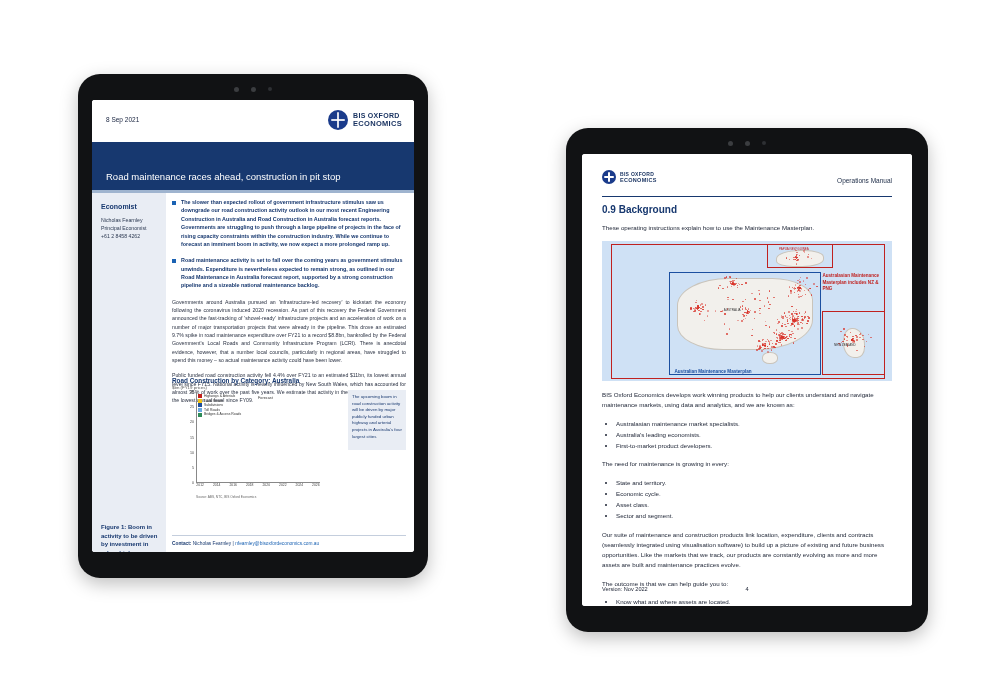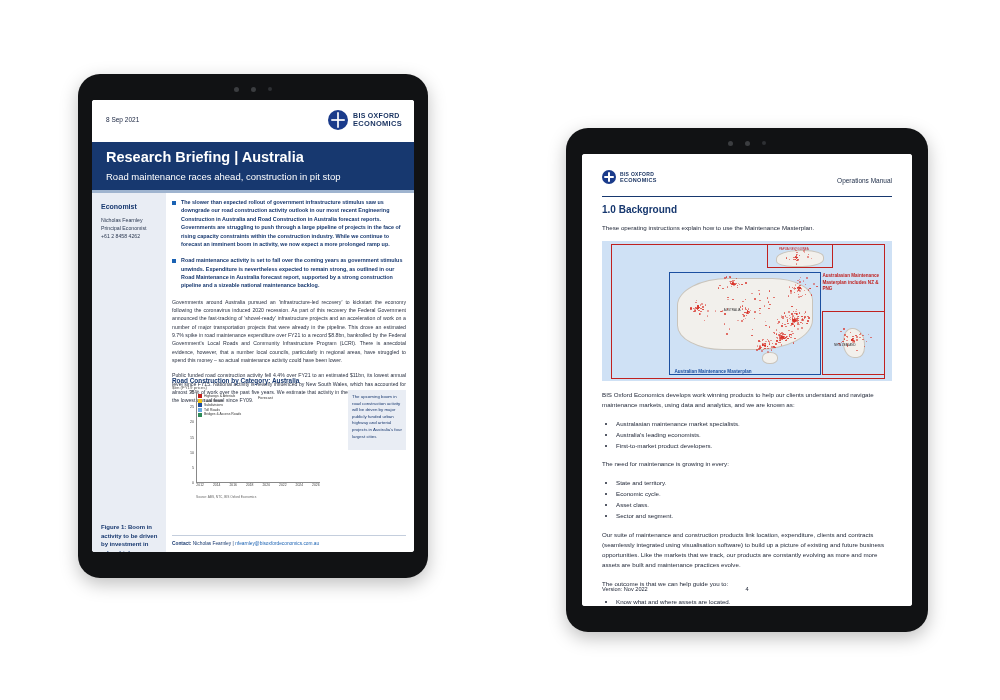--- a/index.html
+++ b/index.html
@@ -212,21 +212,20 @@
         <div class="d1-logo">
           <div class="globe"></div>
           <div class="txt">
             <div class="t1">BIS OXFORD</div>
             <div class="t2">ECONOMICS</div>
           </div>
         </div>
       </div>
 
       <div class="d1-band">
-        <h1>Research Briefing | Australia</h1>
         <div class="sub">Road maintenance races ahead, construction in pit stop</div>
       </div>
       <div class="d1-rule"></div>
 
       <div class="d1-left">
         <div class="hd">Economist</div>
         <div class="ln">Nicholas Fearnley</div>
         <div class="ln">Principal Economist</div>
         <div class="ln">+61 2 8458 4262</div>
         <div class="d1-fig">Figure 1: Boom in activity to be driven by investment in urban highways</div>
@@ -435,21 +434,21 @@
           <div class="globe"></div>
           <div>
             <div class="t1">BIS OXFORD</div>
             <div class="t2">ECONOMICS</div>
           </div>
         </div>
         <div class="d2-manual">Operations Manual</div>
       </div>
 
       <div class="d2-body">
-        <div class="d2-h2">1.0 Background</div>
+        <div class="d2-h2">0.9 Background</div>
         <p class="d2-p">These operating instructions explain how to use the Maintenance Masterplan.</p>
 
         <div class="mapfig">
 
           <div class="landmass" style="left:26%;top:26%;width:46%;height:50%;border-radius:38% 30% 42% 34%;"></div>
           <div class="landmass" style="left:60%;top:6%;width:16%;height:11%;border-radius:50% 40% 45% 35%;"></div>
           <div class="landmass" style="left:55%;top:79%;width:5%;height:7%;border-radius:45%;"></div>
           <div class="landmass" style="left:83%;top:62%;width:7%;height:20%;border-radius:40% 55% 35% 50%;"></div>
 
           <div class="mapdots" id="mapdots">

